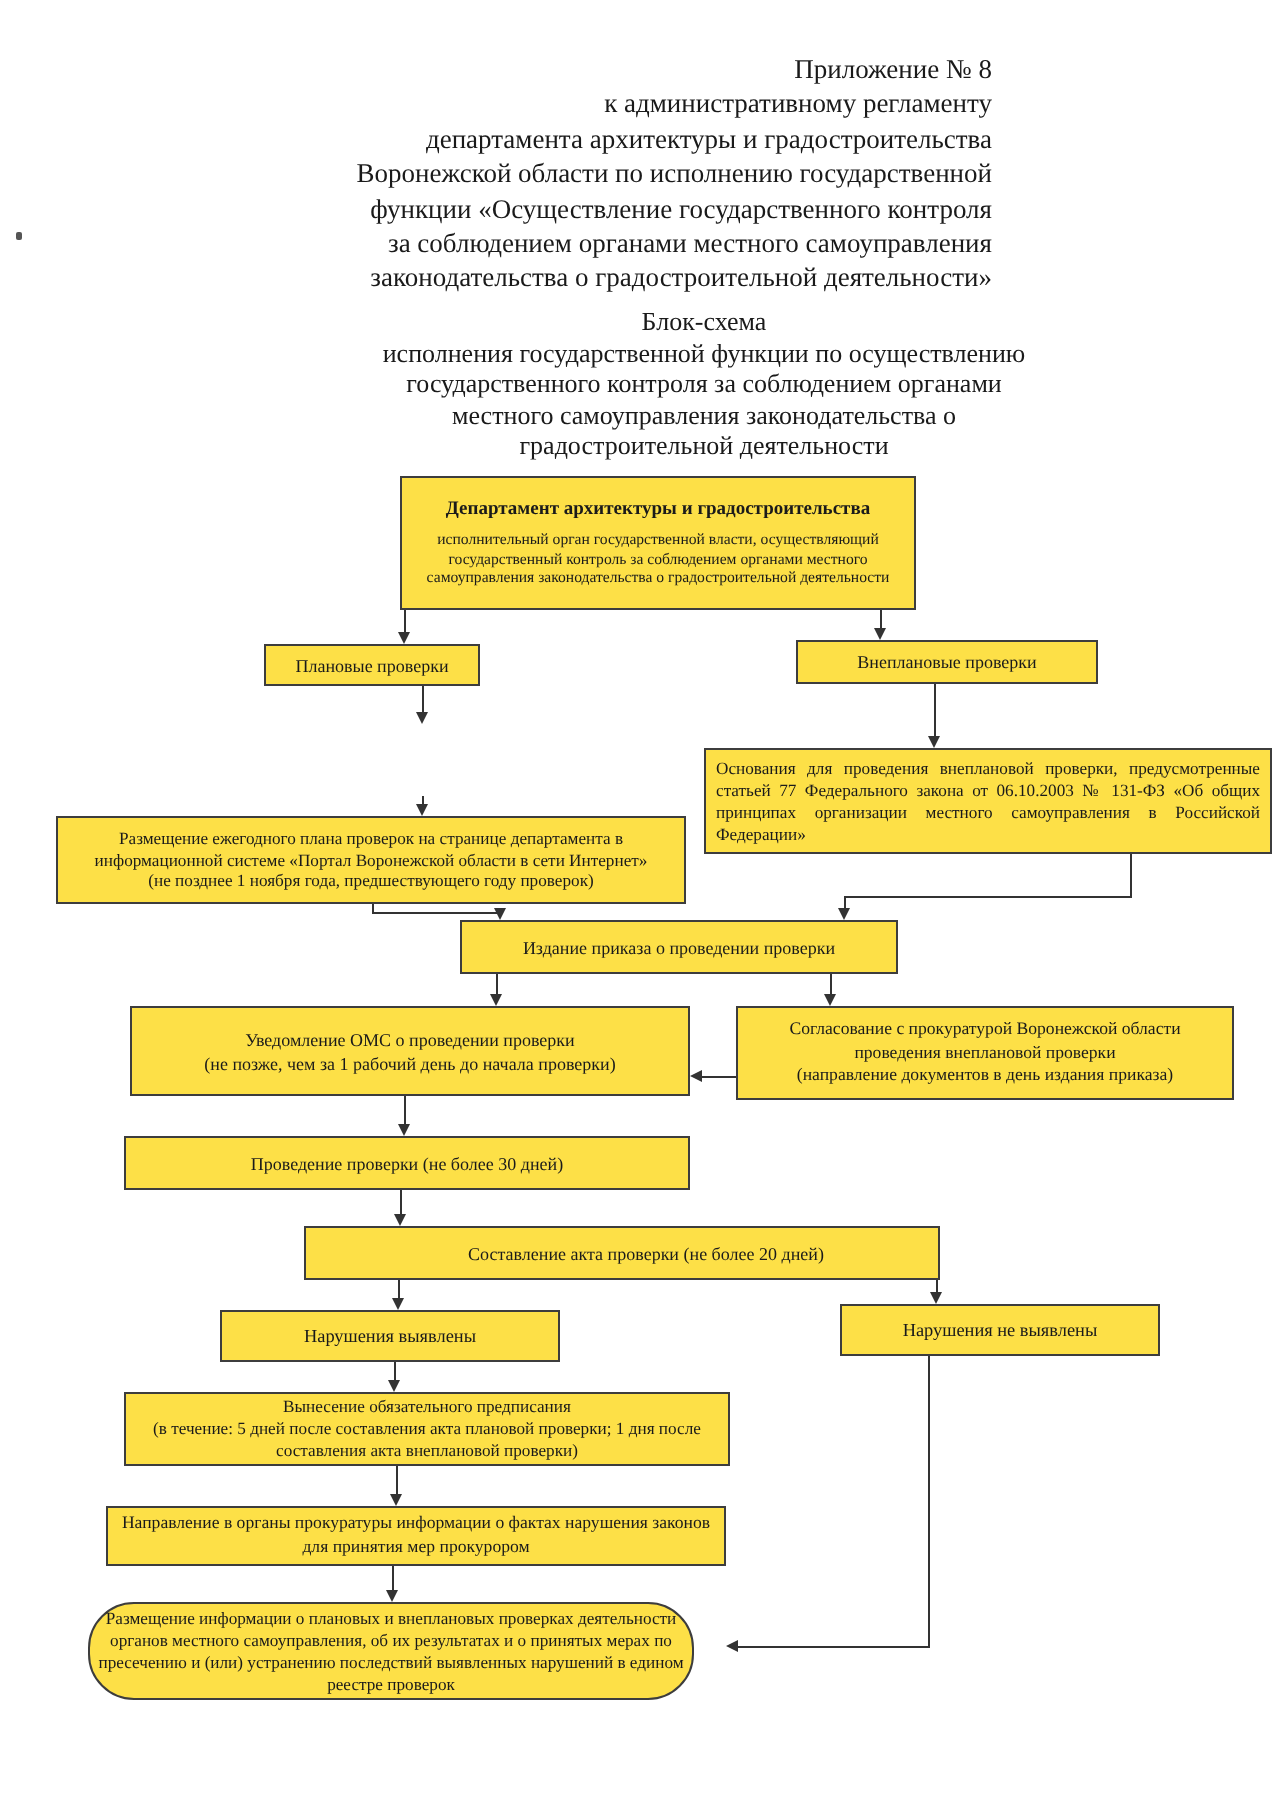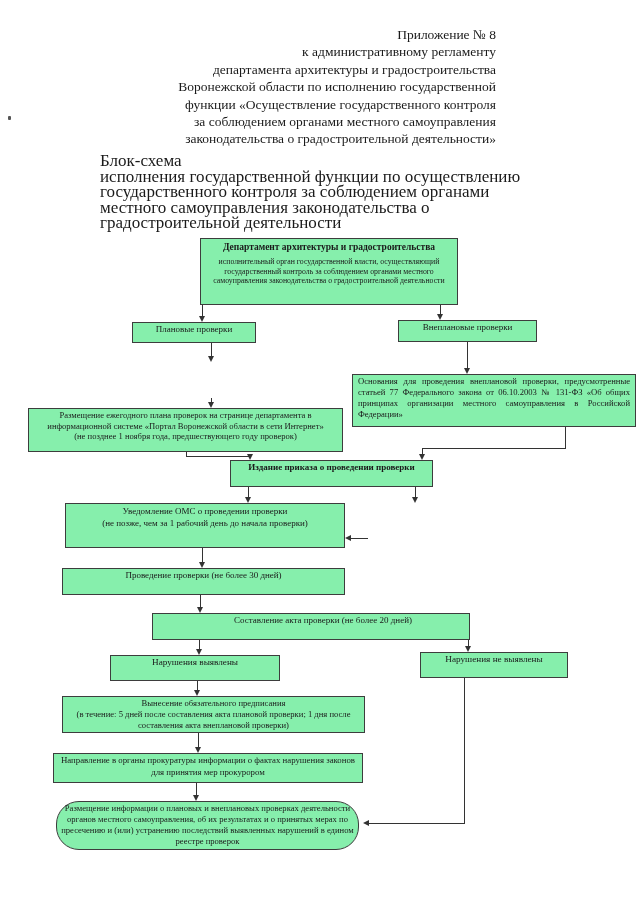--- a/index.html
+++ b/index.html
@@ -1,24 +1,24 @@
 <!DOCTYPE html>
 <html><head>
 <meta charset="utf-8">
 <style>
   html,body{margin:0;padding:0;background:#e8e8e8;}
   #page{position:relative;width:640px;height:905px;background:#ffffff;
         font-family:"Liberation Serif","DejaVu Serif",serif;color:#1a1a1a;overflow:hidden;}
   .hdr{position:absolute;left:150px;top:26px;width:346px;text-align:right;
        font-size:13.5px;line-height:17.4px;}
-  .ttl{position:absolute;left:100px;top:153px;width:504px;
-       font-size:17px;line-height:15.6px;}
+  .ttl{position:absolute;left:100px;top:153px;width:504px;text-align:center;
+       font-size:13px;line-height:15.6px;}
   .node{position:absolute;border:1px solid #3d3d3d;box-sizing:border-box;
-        display:flex;justify-content:center;
-        text-align:center;background:#86efac;}
+        display:flex;align-items:center;justify-content:center;
+        text-align:center;background:#fde047;}
   .node .tx{white-space:pre-line;padding:1px 4px;width:100%;}
   .bold{font-weight:normal;}
   .just .tx{text-align:justify;padding:1px 5px;}
   .vl{position:absolute;width:1px;background:#333;}
   .hl{position:absolute;height:1px;background:#333;}
   .ad{position:absolute;width:0;height:0;border-left:3px solid transparent;
       border-right:3px solid transparent;border-top:6px solid #333;}
   .al{position:absolute;width:0;height:0;border-top:3px solid transparent;
       border-bottom:3px solid transparent;border-right:6px solid #333;}
   .dept-desc{font-size:7.8px;line-height:9.6px;margin-top:4px;white-space:pre-line;}
@@ -50,71 +50,76 @@
     <div>градостроительной деятельности</div>
   </div>
 
   <div class="node" style="left:200px;top:238px;width:258px;height:67px;">
     <div style="width:100%;padding:2px 5px;">
       <div class="dept-name">Департамент  архитектуры и градостроительства</div>
       <div class="dept-desc">исполнительный орган  государственной  власти, осуществляющий государственный контроль за соблюдением органами  местного самоуправления законодательства о градостроительной деятельности</div>
     </div>
   </div>
 
-  <div class="node" style="left:132px;top:322px;width:124px;height:21px;font-size:9px;">
+  <div class="node" style="left:132px;top:322px;width:108px;height:21px;font-size:9px;">
     <span class="tx">Плановые проверки</span>
   </div>
-  <div class="node" style="left:398px;top:320px;width:139px;height:22px;font-size:9px;">
+  <div class="node" style="left:398px;top:320px;width:151px;height:22px;font-size:9px;">
     <span class="tx">Внеплановые проверки</span>
   </div>
 
 
   <div class="node just" style="left:352px;top:374px;width:284px;height:53px;font-size:8.6px;line-height:11px;">
     <span class="tx">Основания для проведения внеплановой проверки, предусмотренные статьей 77 Федерального закона от 06.10.2003 №  131-ФЗ  «Об общих принципах организации местного самоуправления в Российской Федерации»</span>
   </div>
 
   <div class="node" style="left:28px;top:408px;width:315px;height:44px;font-size:8.6px;line-height:10.6px;">
     <span class="tx" style="padding:1px 14px;">Размещение ежегодного плана проверок на странице департамента в информационной системе «Портал Воронежской области в сети Интернет»  (не позднее 1 ноября года, предшествующего году проверок)</span>
   </div>
 
-  <div class="node" style="left:230px;top:460px;width:203px;height:27px;font-size:9px;font-weight:bold;">
+  <div class="node" style="left:230px;top:460px;width:219px;height:27px;font-size:9px;">
     <span class="tx">Издание приказа о проведении проверки</span>
   </div>
 
   <div class="node" style="left:65px;top:503px;width:280px;height:45px;font-size:9px;line-height:12px;">
     <span class="tx">Уведомление ОМС о проведении проверки
 (не позже, чем за 1 рабочий день до начала проверки)</span>
   </div>
 
+  <div class="node" style="left:368px;top:503px;width:249px;height:47px;font-size:8.8px;line-height:11.6px;">
+    <span class="tx">Согласование с прокуратурой Воронежской области
+проведения внеплановой проверки
+(направление документов в день издания приказа)</span>
+  </div>
 
   <div class="node" style="left:62px;top:568px;width:283px;height:27px;font-size:9px;">
     <span class="tx">Проведение проверки (не более 30 дней)</span>
   </div>
 
   <div class="node" style="left:152px;top:613px;width:318px;height:27px;font-size:9px;padding-left:24px;">
     <span class="tx">Составление акта проверки (не более 20 дней)</span>
   </div>
 
   <div class="node bold" style="left:110px;top:655px;width:170px;height:26px;font-size:9.2px;">
     <span class="tx">Нарушения выявлены</span>
   </div>
-  <div class="node bold" style="left:420px;top:652px;width:148px;height:26px;font-size:9.2px;">
+  <div class="node bold" style="left:420px;top:652px;width:160px;height:26px;font-size:9.2px;">
     <span class="tx">Нарушения не  выявлены</span>
   </div>
 
   <div class="node" style="left:62px;top:696px;width:303px;height:37px;font-size:8.6px;line-height:11px;">
     <span class="tx">Вынесение обязательного предписания
 (в течение: 5  дней после составления акта плановой проверки;  1  дня после составления акта внеплановой проверки)</span>
   </div>
 
   <div class="node" style="left:53px;top:753px;width:310px;height:30px;font-size:8.8px;line-height:11.6px;">
     <span class="tx">Направление в органы прокуратуры информации о фактах нарушения законов для принятия мер прокурором</span>
   </div>
 
-  <div class="node" style="left:56px;top:801px;width:303px;height:49px;font-size:8.6px;line-height:11px;border-radius:23px;">
+  <div class="node" style="left:44px;top:801px;width:303px;height:49px;font-size:8.6px;line-height:11px;border-radius:23px;">
     <span class="tx">Размещение информации о плановых и внеплановых проверках деятельности органов местного самоуправления, об их результатах и о принятых мерах по пресечению и (или) устранению последствий выявленных нарушений в едином реестре проверок</span>
   </div>
 
   <div class="vl" style="left:202px;top:305px;height:11px;"></div>
   <div class="ad" style="left:199px;top:316px;"></div>
 
   <div class="vl" style="left:440px;top:305px;height:9px;"></div>
   <div class="ad" style="left:437px;top:314px;"></div>
 
   <div class="vl" style="left:211px;top:343px;height:13px;"></div>

